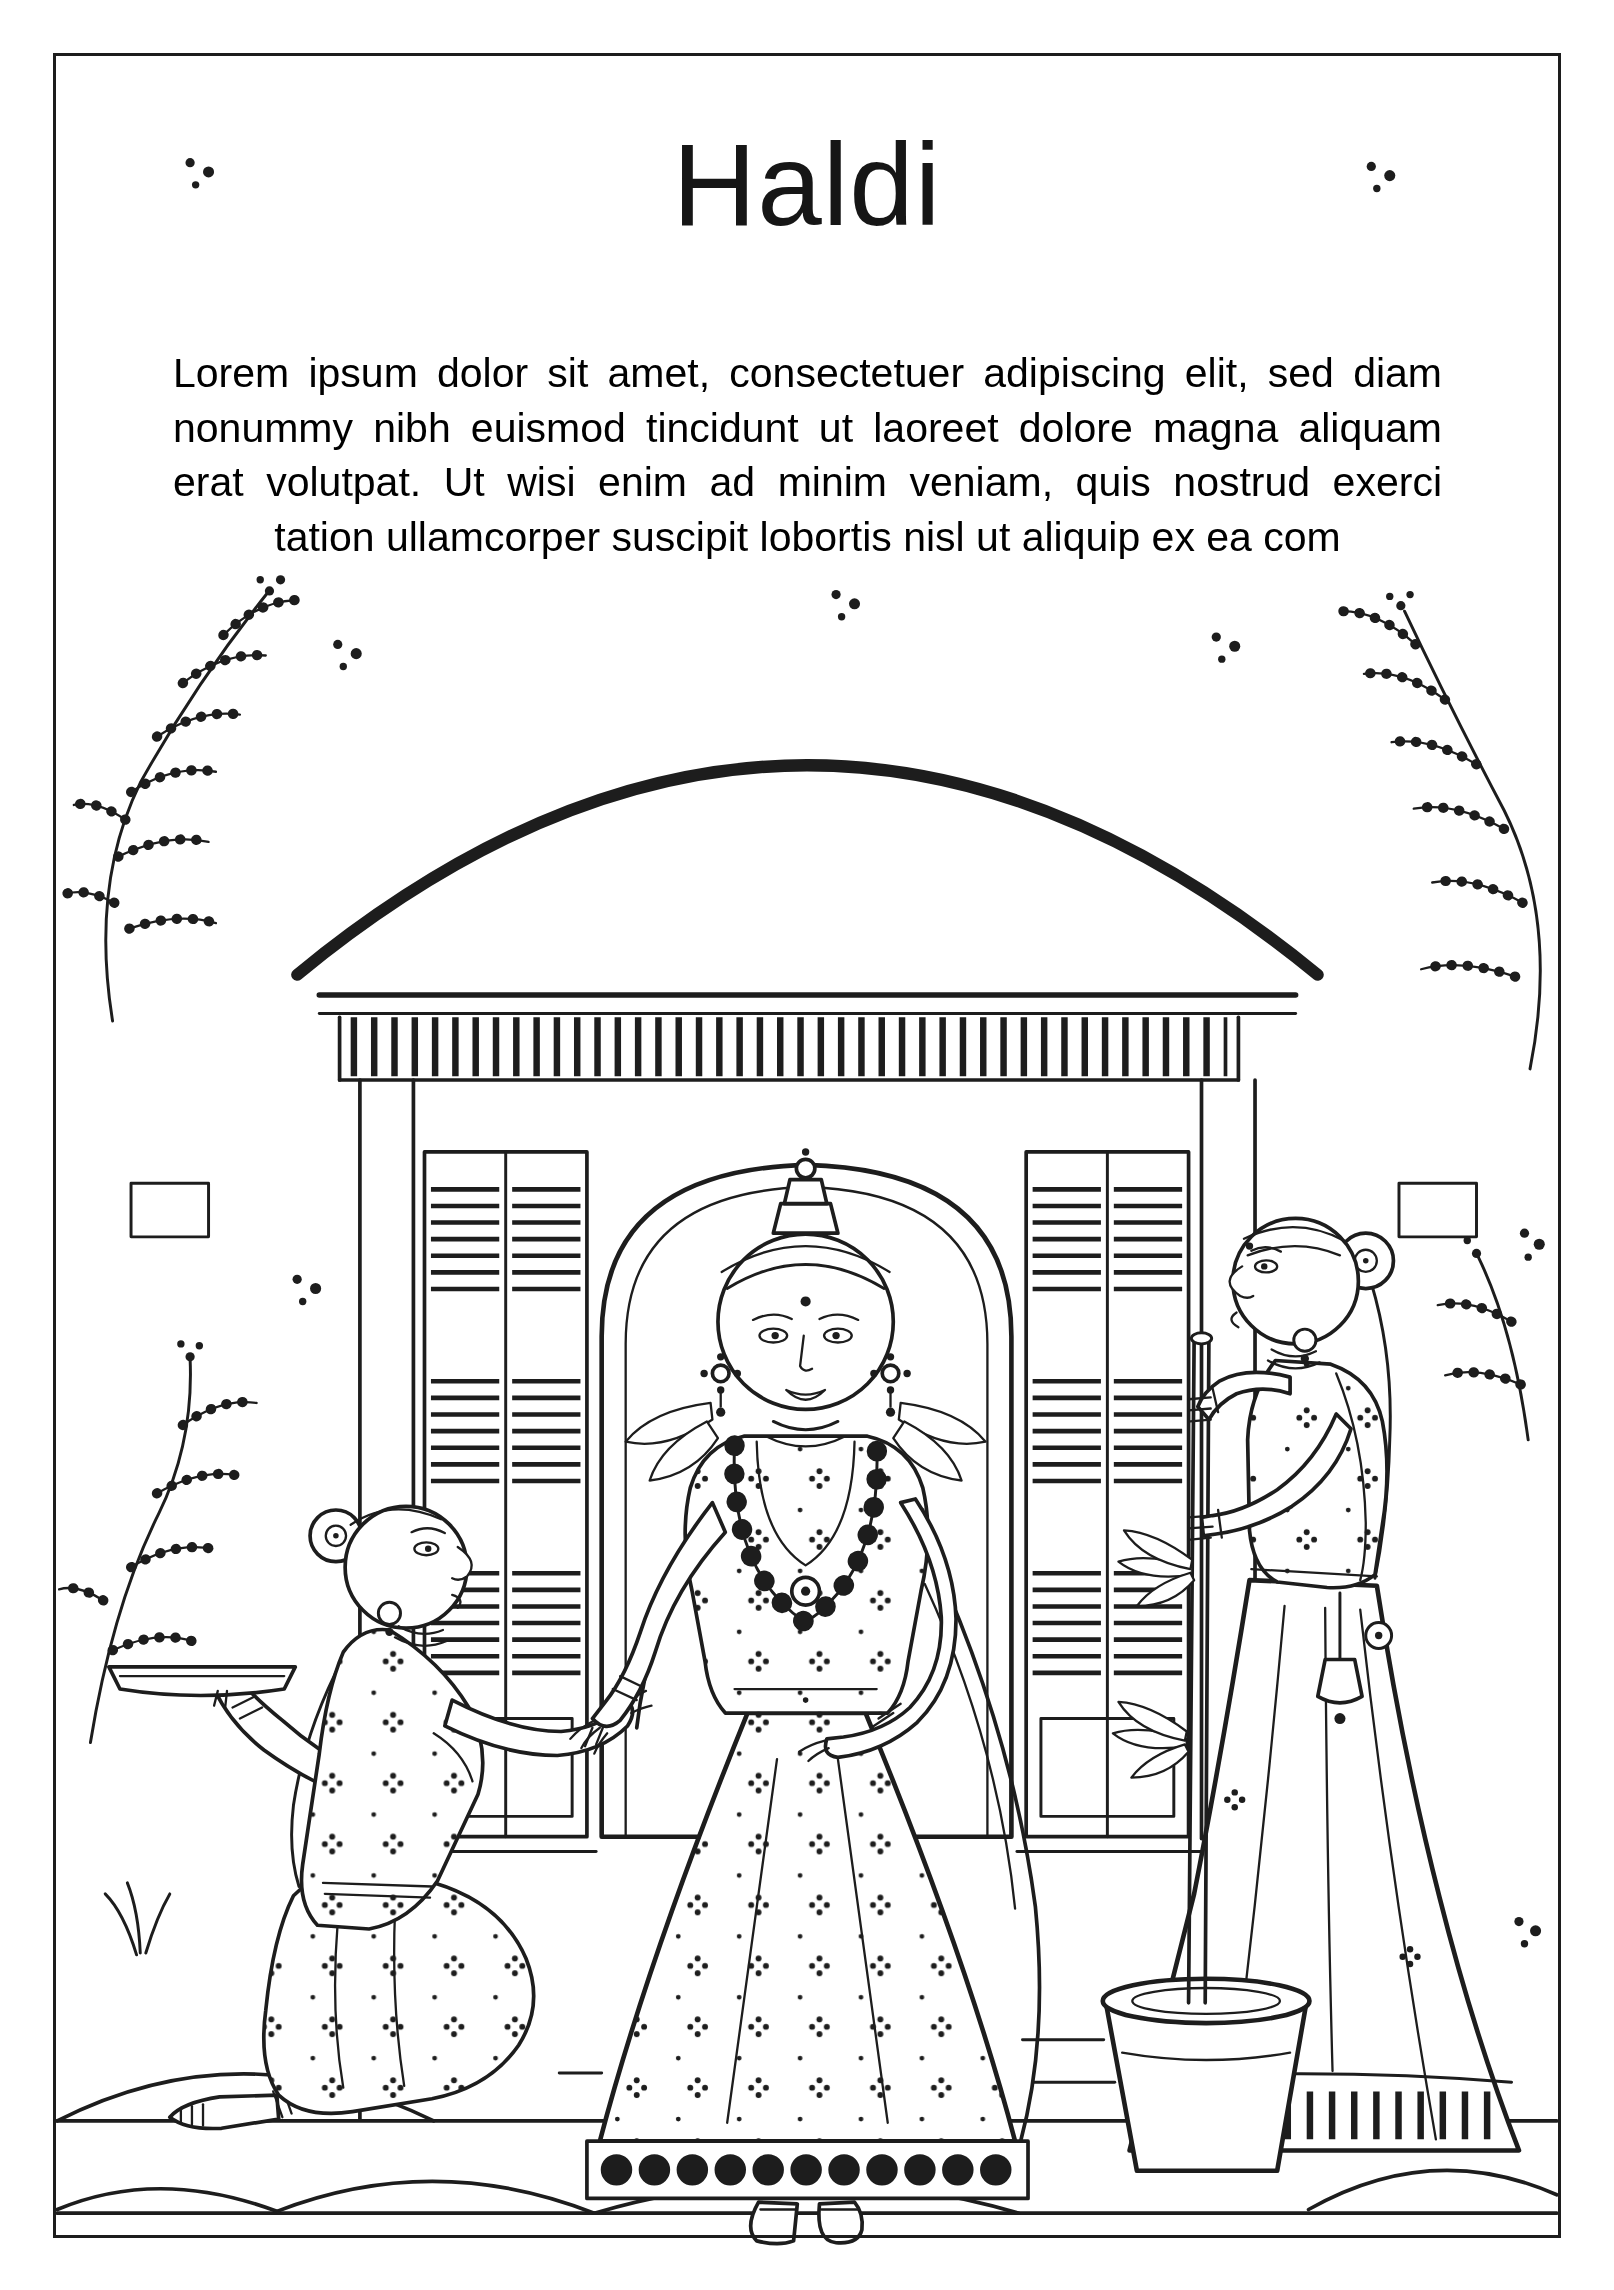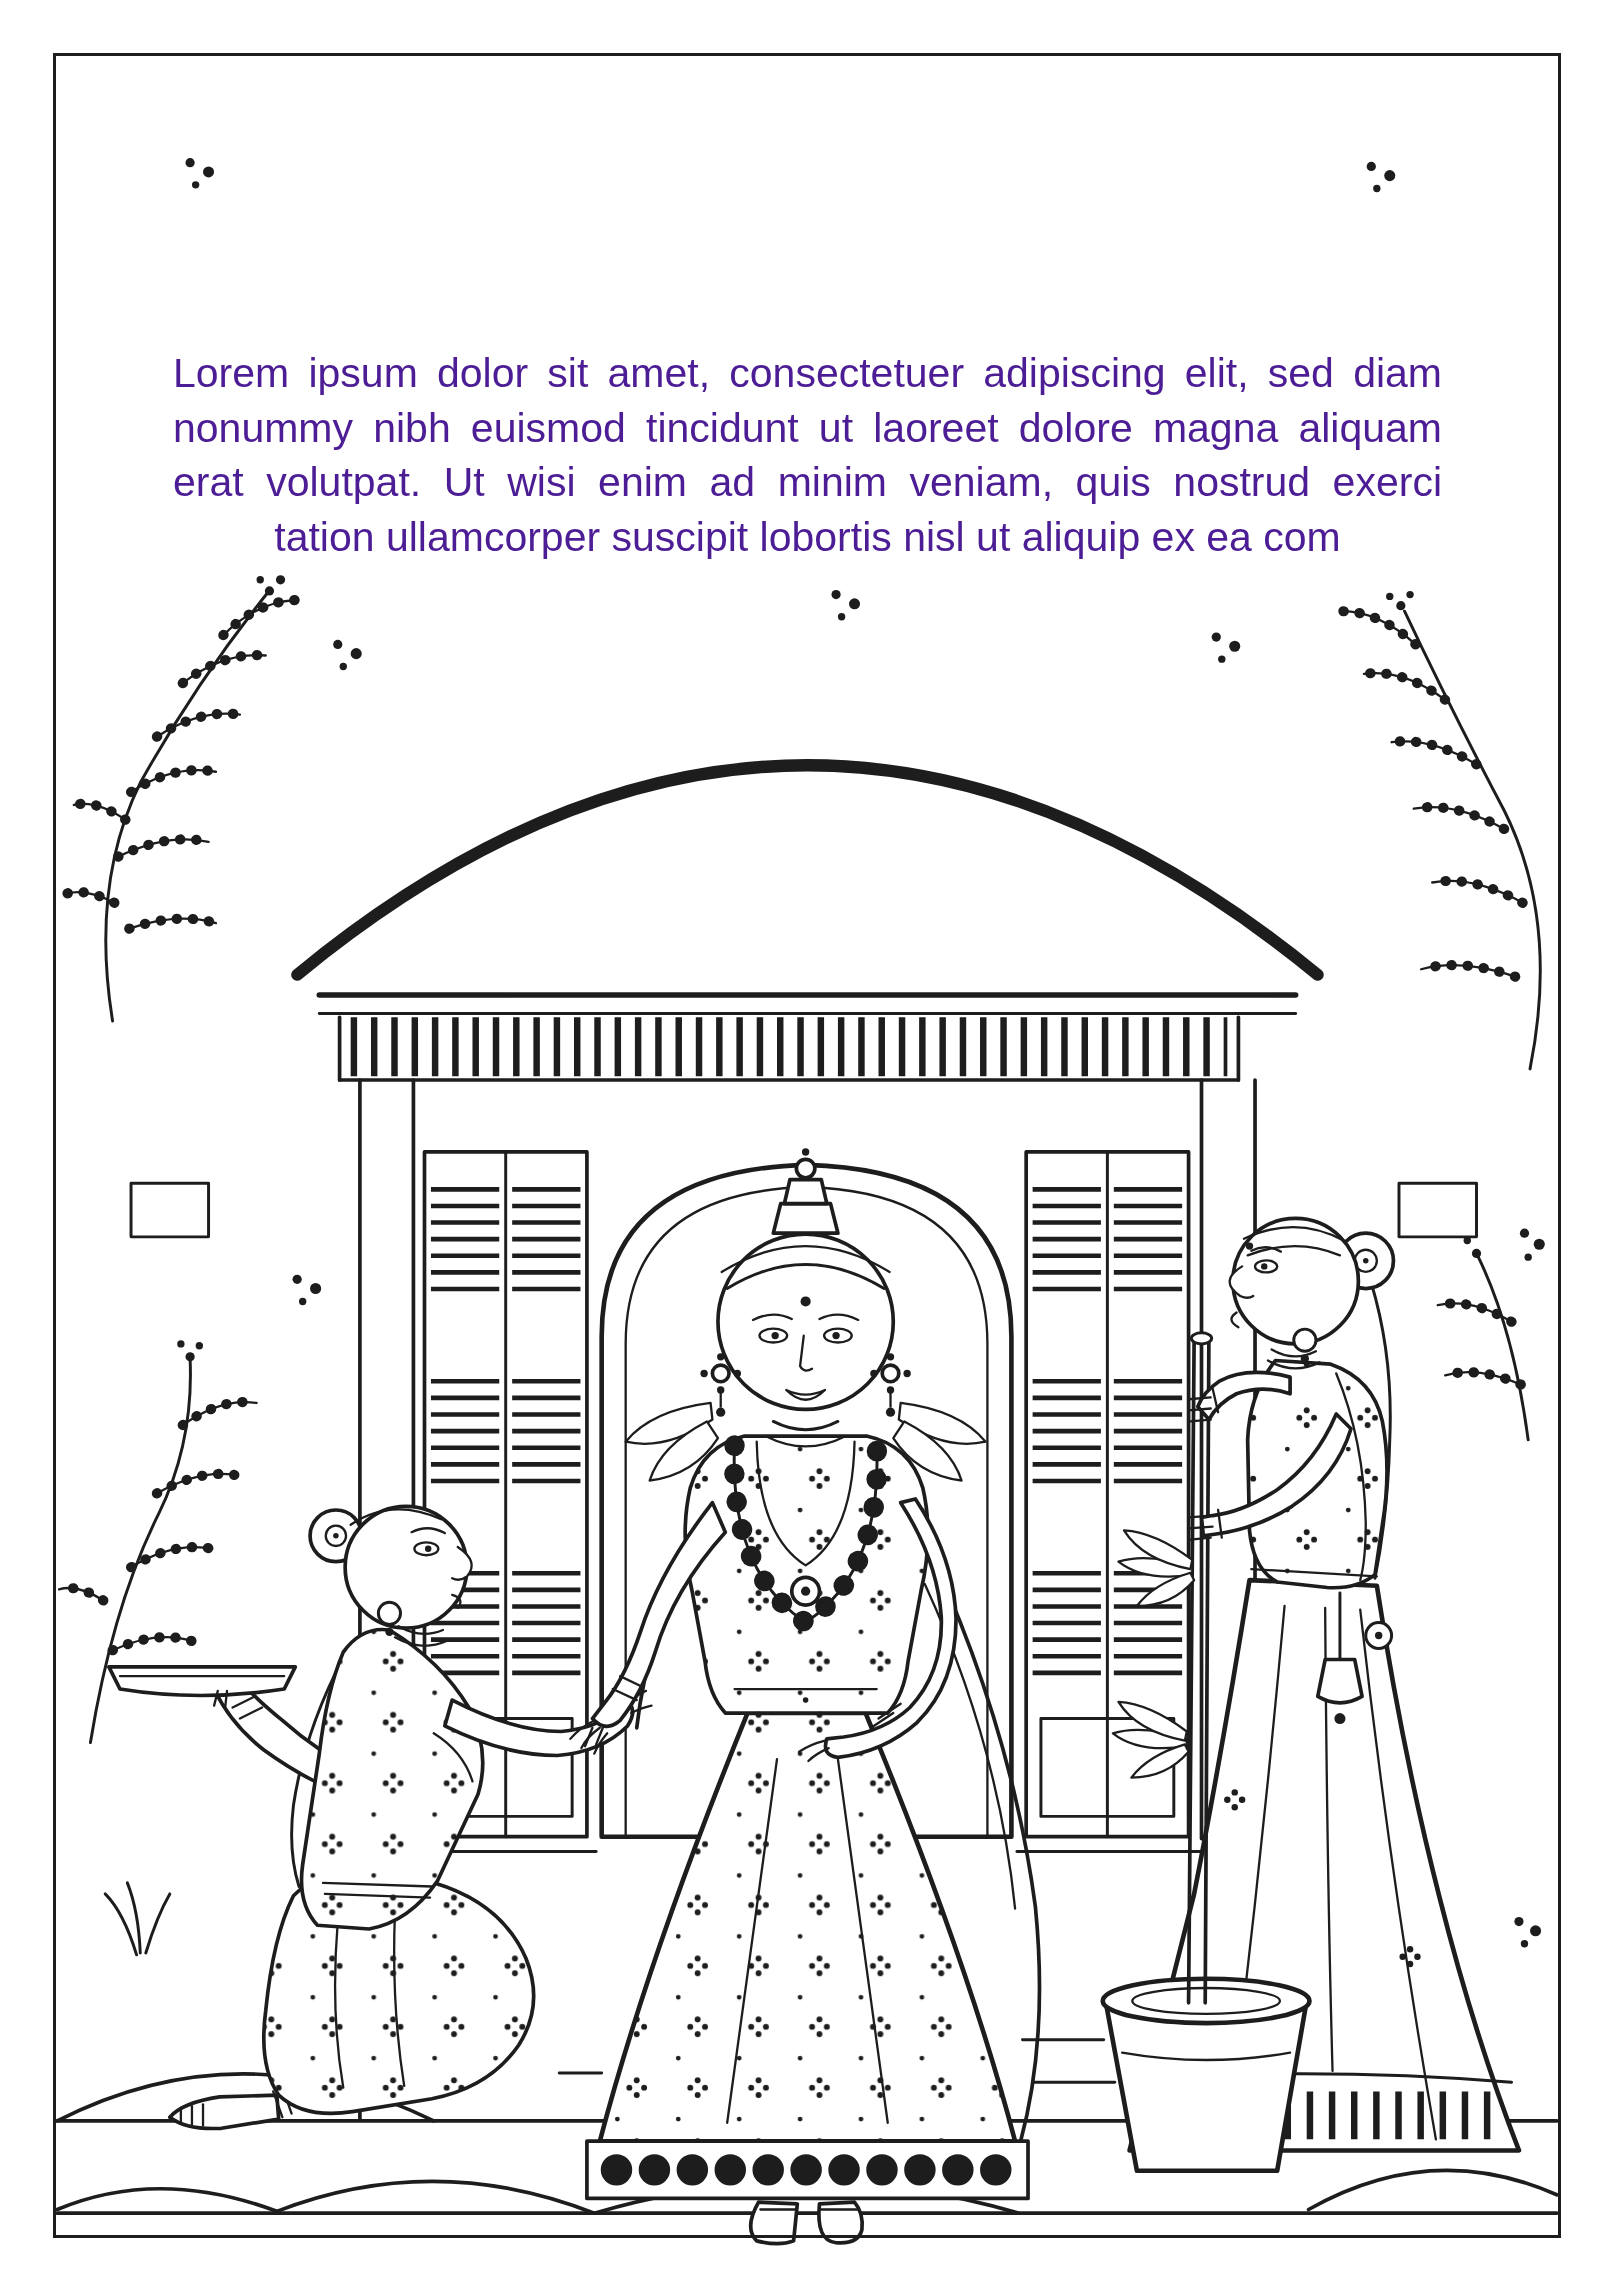--- a/index.html
+++ b/index.html
@@ -22,21 +22,21 @@
   .title{
     position:absolute;top:118px;left:0;width:100%;
     text-align:center;
     font-size:116px;font-weight:500;letter-spacing:0.9px;
     color:#161616;margin:0;
   }
   .intro{
     position:absolute;top:346px;left:173px;width:1269px;
     font-size:41px;line-height:1.33;
     text-align:justify;text-align-last:center;
-    color:#4c1d95;margin:0;
+    color:#000000;margin:0;
   }
   svg.art{position:absolute;left:0;top:0;}
   
   .st{stroke:currentColor;stroke-width:4;stroke-linecap:round;stroke-linejoin:round;}
   .w2{stroke-width:2.5;}
   .w3{stroke-width:3.2;}
   .w5{stroke-width:5;}
   .w6{stroke-width:6;}
   .w13{stroke-width:13;}
   .dot{fill:currentColor;stroke:none;}
@@ -438,17 +438,18 @@
       <line class="st w2" x1="1290" y1="1540" x2="1312" y2="1538"></line>
       <line class="st w2" x1="1314" y1="1504" x2="1320" y2="1530"></line>
       <path class="st" fill="#fff" d="M 1448 1532 Q 1426 1584 1384 1614 Q 1348 1638 1314 1642 L 1302 1644 L 1304 1664 L 1318 1662 Q 1362 1656 1400 1632 Q 1448 1600 1464 1548 Z"></path>
       <line class="st w2" x1="1288" y1="1644" x2="1314" y2="1642"></line>
       <line class="st w2" x1="1288" y1="1656" x2="1314" y2="1654"></line>
       <line class="st w2" x1="1290" y1="1668" x2="1312" y2="1666"></line>
       <line class="st w2" x1="1320" y1="1636" x2="1324" y2="1666"></line>
     </g>
   </svg>
 
+  <h1 class="title">Haldi</h1>
   <p class="intro">Lorem ipsum dolor sit amet, consectetuer adipiscing elit, sed diam nonummy nibh euismod tincidunt ut laoreet dolore magna aliquam erat volutpat. Ut wisi enim ad minim veniam, quis nostrud exerci tation ullamcorper suscipit lobortis nisl ut aliquip ex ea com</p>
 
   <div class="frame"></div>
 </div>
 
 
 </body></html>

